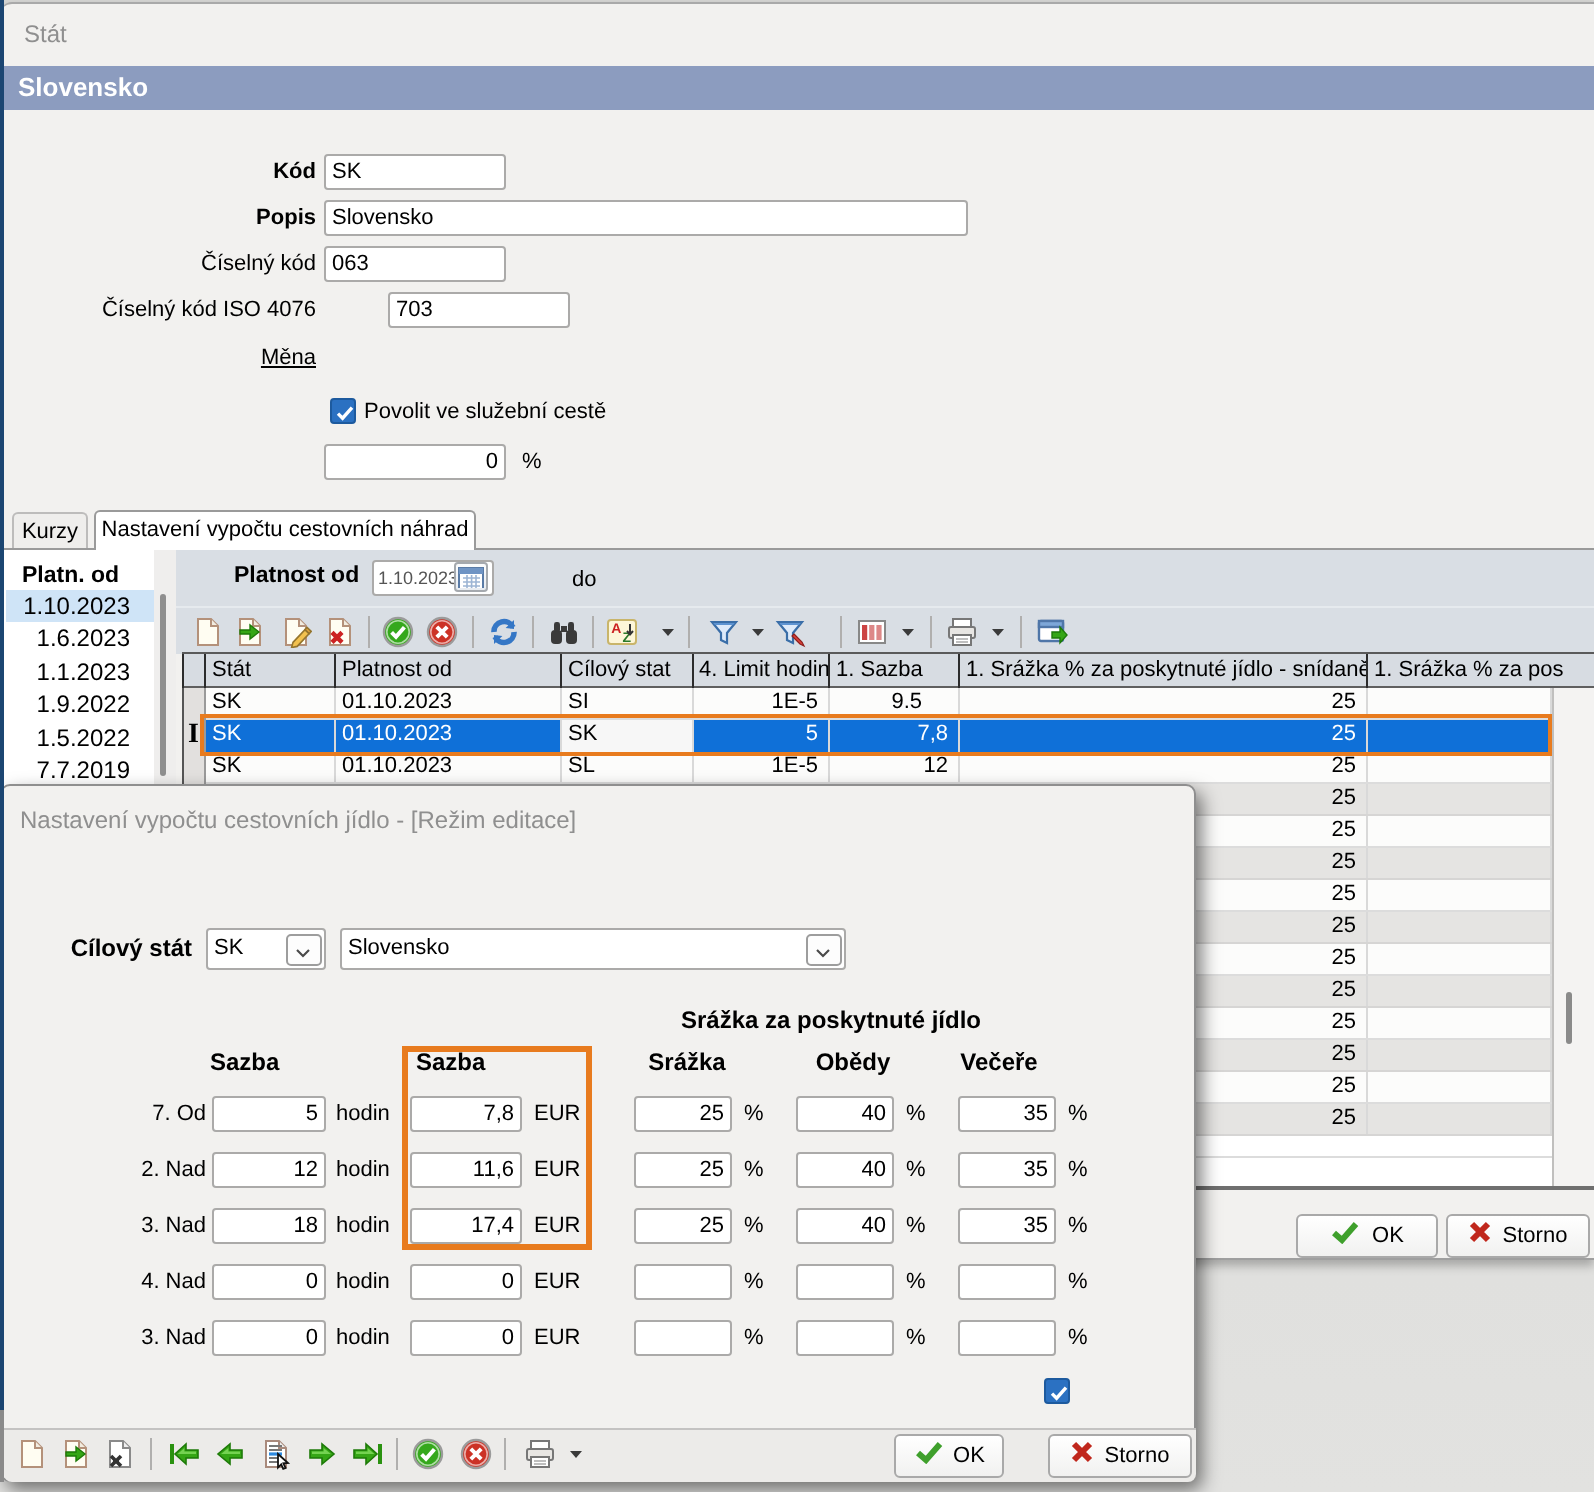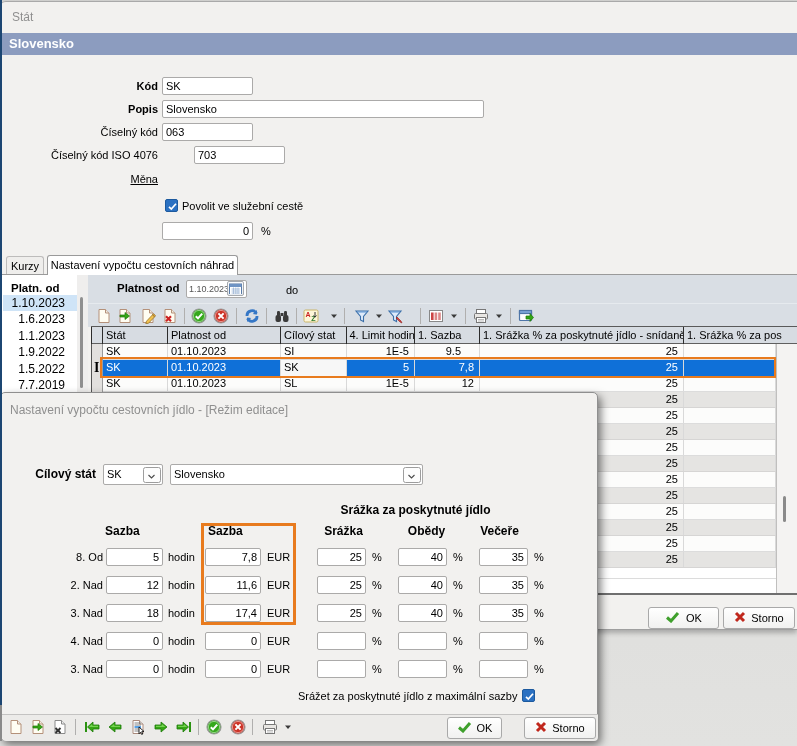--- a/index.html
+++ b/index.html
@@ -346,21 +346,21 @@
       </div></div>
 
   <div class="lbl" style="left:337px; top:108px; width:155px; text-align:center; font-weight:bold; font-size:12px;">Srážka za poskytnuté jídlo</div>
   <div class="lbl" style="left:104px; top:129px; font-weight:bold; font-size:12px;">Sazba</div>
   <div class="lbl" style="left:207px; top:129px; font-weight:bold; font-size:12px;">Sazba</div>
   <div class="lbl" style="left:318px; top:129px; width:49px; text-align:center; font-weight:bold; font-size:12px;">Srážka</div>
   <div class="lbl" style="left:401px; top:129px; width:49px; text-align:center; font-weight:bold; font-size:12px;">Obědy</div>
   <div class="lbl" style="left:474px; top:129px; width:49px; text-align:center; font-weight:bold; font-size:12px;">Večeře</div>
 
   <div id="dlgrows">
-  <div class="lbl" style="left:0; top:155px; width:102px; text-align:right;">8. Od</div>
+  <div class="lbl" style="left:0; top:155px; width:102px; text-align:right;">7. Od</div>
   <div class="fld fldr" style="left:105px; top:155px; width:57px;">5</div>
   <div class="lbl" style="left:167px; top:155px;">hodin</div>
   <div class="fld fldr" style="left:204px; top:155px; width:56px;">7,8</div>
   <div class="lbl" style="left:266px; top:155px;">EUR</div>
   <div class="fld fldr" style="left:316px; top:155px; width:49px;">25</div>
   <div class="lbl" style="left:371px; top:155px;">%</div>
   <div class="fld fldr" style="left:397px; top:155px; width:49px;">40</div>
   <div class="lbl" style="left:452px; top:155px;">%</div>
   <div class="fld fldr" style="left:478px; top:155px; width:49px;">35</div>
   <div class="lbl" style="left:533px; top:155px;">%</div>
@@ -405,21 +405,20 @@
   <div class="fld fldr" style="left:316px; top:267px; width:49px;"></div>
   <div class="lbl" style="left:371px; top:267px;">%</div>
   <div class="fld fldr" style="left:397px; top:267px; width:49px;"></div>
   <div class="lbl" style="left:452px; top:267px;">%</div>
   <div class="fld fldr" style="left:478px; top:267px; width:49px;"></div>
   <div class="lbl" style="left:533px; top:267px;">%</div>
   </div>
 
   <div class="abs" style="left:200px; top:130px; width:95px; height:102px; border:3px solid #e87b1e;"></div>
 
-  <div class="lbl" style="left:297px; top:294px;">Srážet za poskytnuté jídlo z maximální sazby</div>
   <div class="chk" style="left:521px; top:296px;"><svg width="13" height="13" viewBox="0 0 13 13">
         <path d="M3 6.8 L5.3 9.1 L10 3.8" stroke="#fff" stroke-width="1.7" fill="none"></path>
       </svg></div>
 
   <div class="abs" style="left:1px; top:321px; width:596px; height:27px; background:#ecebe9; border-top:1px solid #c4c3c2; border-radius:0 0 4px 4px;"></div>
   <div id="dlgtoolbar" style="position:absolute; z-index:3; left:0; top:0; width:598px; height:349px; pointer-events:none;">
   <svg class="abs" style="left:7px; top:326px;" width="16" height="16" viewBox="0 0 16 16">
         <path d="M3 1.5 H9.5 L13 5 V14.5 H3 Z" fill="#fffdf2" stroke="#b4917a" stroke-width="1"></path>
         <path d="M9.5 1.5 L9.5 5 L13 5" fill="#f1ece0" stroke="#b4917a" stroke-width="1"></path>
       </svg>

